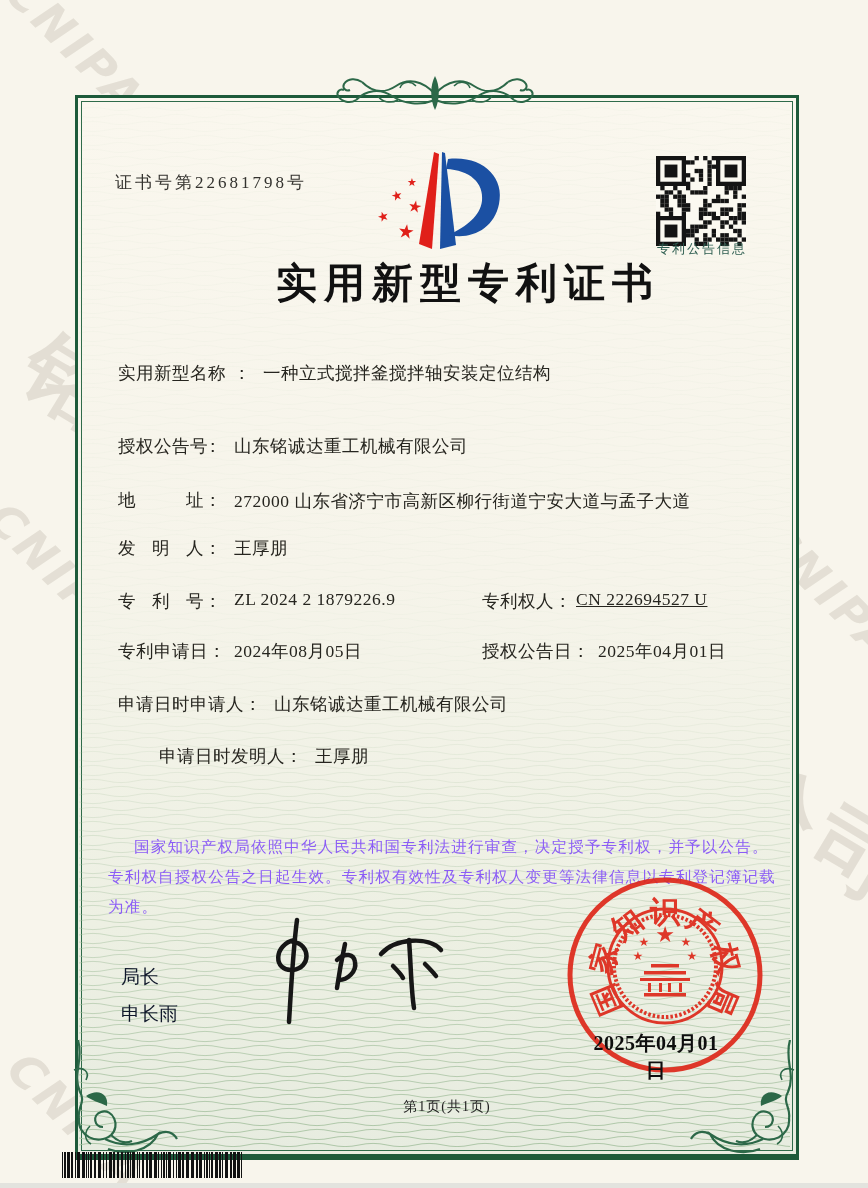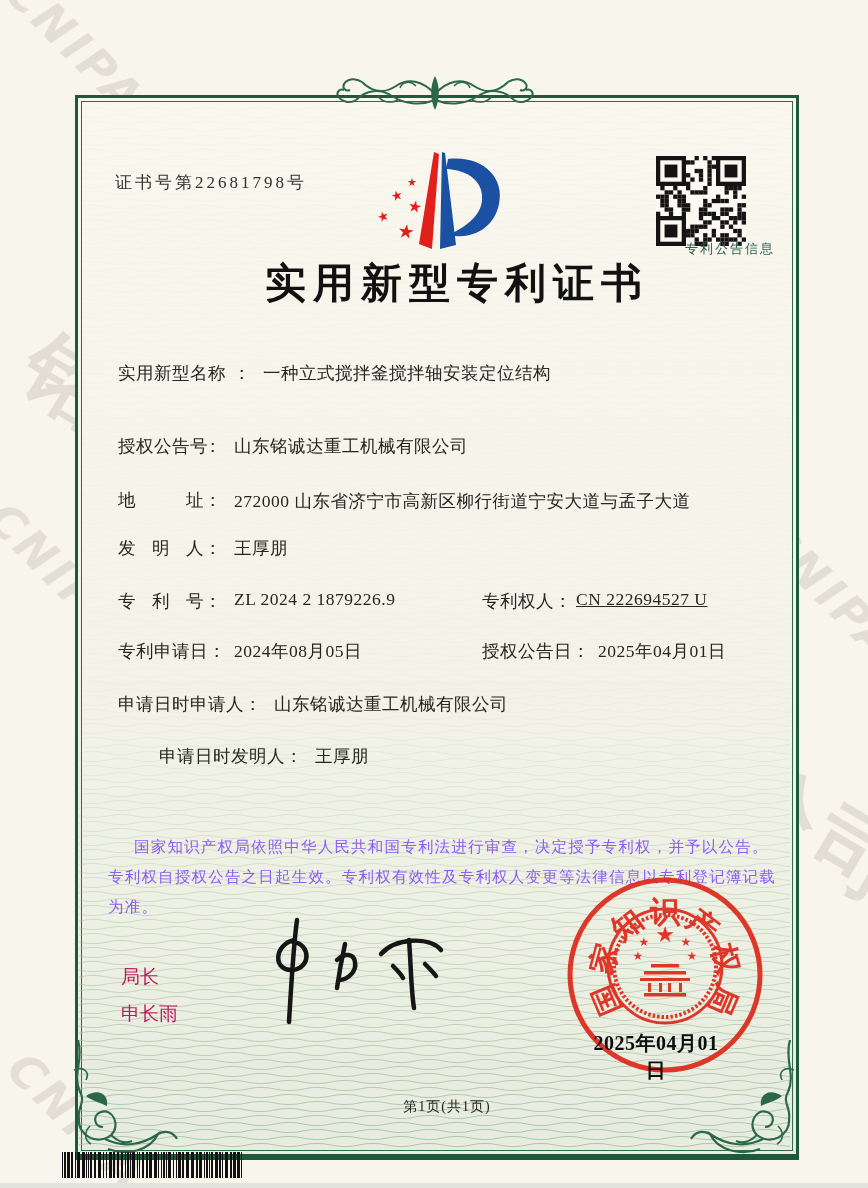--- a/index.html
+++ b/index.html
@@ -21,39 +21,39 @@
       background:linear-gradient(180deg,#faf7ee 0%,#f6f4ea 45%,#edf0e3 78%,#e7ece0 100%);}
   .frame::before{content:"";position:absolute;left:3px;top:3px;right:3px;bottom:3px;
       border:1px solid #2f6b4a;pointer-events:none;}
   #waves{position:absolute;left:1px;top:1px;z-index:0;}
   
   .orn{position:absolute;z-index:2;pointer-events:none;}
   
   .cert-no{position:absolute;left:115px;top:151px;font-size:17px;letter-spacing:3px;color:#33322e;z-index:3;margin-top:20px;}
   .logo{position:absolute;left:342px;top:146px;z-index:3;}
   .qr-wrap{position:absolute;left:656px;top:156px;z-index:3;}
-  .qr-caption{position:absolute;left:672px;top:240px;width:116px;text-align:center;
+  .qr-caption{position:absolute;left:644px;top:240px;width:116px;text-align:center;
       font-size:13px;letter-spacing:2px;color:#2e5e51;z-index:3;}
-  .title{position:absolute;left:78px;top:256px;width:758px;text-align:center;
+  .title{position:absolute;left:89px;top:256px;width:758px;text-align:center;
       font-size:41px;font-weight:bold;letter-spacing:7px;color:#111;z-index:3;}
   .row{position:absolute;left:118px;font-size:17.5px;color:#26251f;letter-spacing:.5px;
       white-space:nowrap;z-index:3;}
   .row .lbl{display:inline-block;width:86px;text-align:justify;text-align-last:justify;vertical-align:top;}
   .row .lbl-n{display:inline-block;vertical-align:top;}
   .row .colon{display:inline-block;vertical-align:top;}
   .row .val{display:inline-block;margin-left:12px;vertical-align:top;}
   .row .val-block{display:inline-block;margin-left:12px;vertical-align:top;
       white-space:normal;width:560px;line-height:27px;}
   .row-r{left:482px;}
   .statement{position:absolute;left:108px;top:832px;width:668px;font-size:15.5px;
       line-height:30px;letter-spacing:1.2px;color:#8b5cf6;z-index:3;}
   .statement .l1{display:block;text-indent:26px;}
   .statement .l2{display:block;}
   .officer{position:absolute;left:121px;z-index:3;font-family:"Liberation Sans","DejaVu Sans",sans-serif;
-      font-size:19px;color:#be185d;}
+      font-size:19px;color:#0f172a;}
   #officer-title{top:964px;}
   #officer-name{top:1001px;}
   .signature{position:absolute;left:233px;top:910px;z-index:3;}
   .seal{position:absolute;left:556px;top:876px;z-index:4;}
   .seal-date{position:absolute;left:586px;top:1030px;width:140px;text-align:center;
       font-size:20px;font-weight:bold;color:#0e0e0e;z-index:5;letter-spacing:0.5px;}
   .footer{position:absolute;left:88px;top:1098px;width:718px;text-align:center;
       font-size:14px;letter-spacing:1px;color:#222;z-index:3;}
   .barcode{position:absolute;left:62px;top:1152px;z-index:2;}
   .page-edge{position:absolute;left:0;bottom:0;width:868px;height:5px;background:#e3e3de;z-index:0;}

